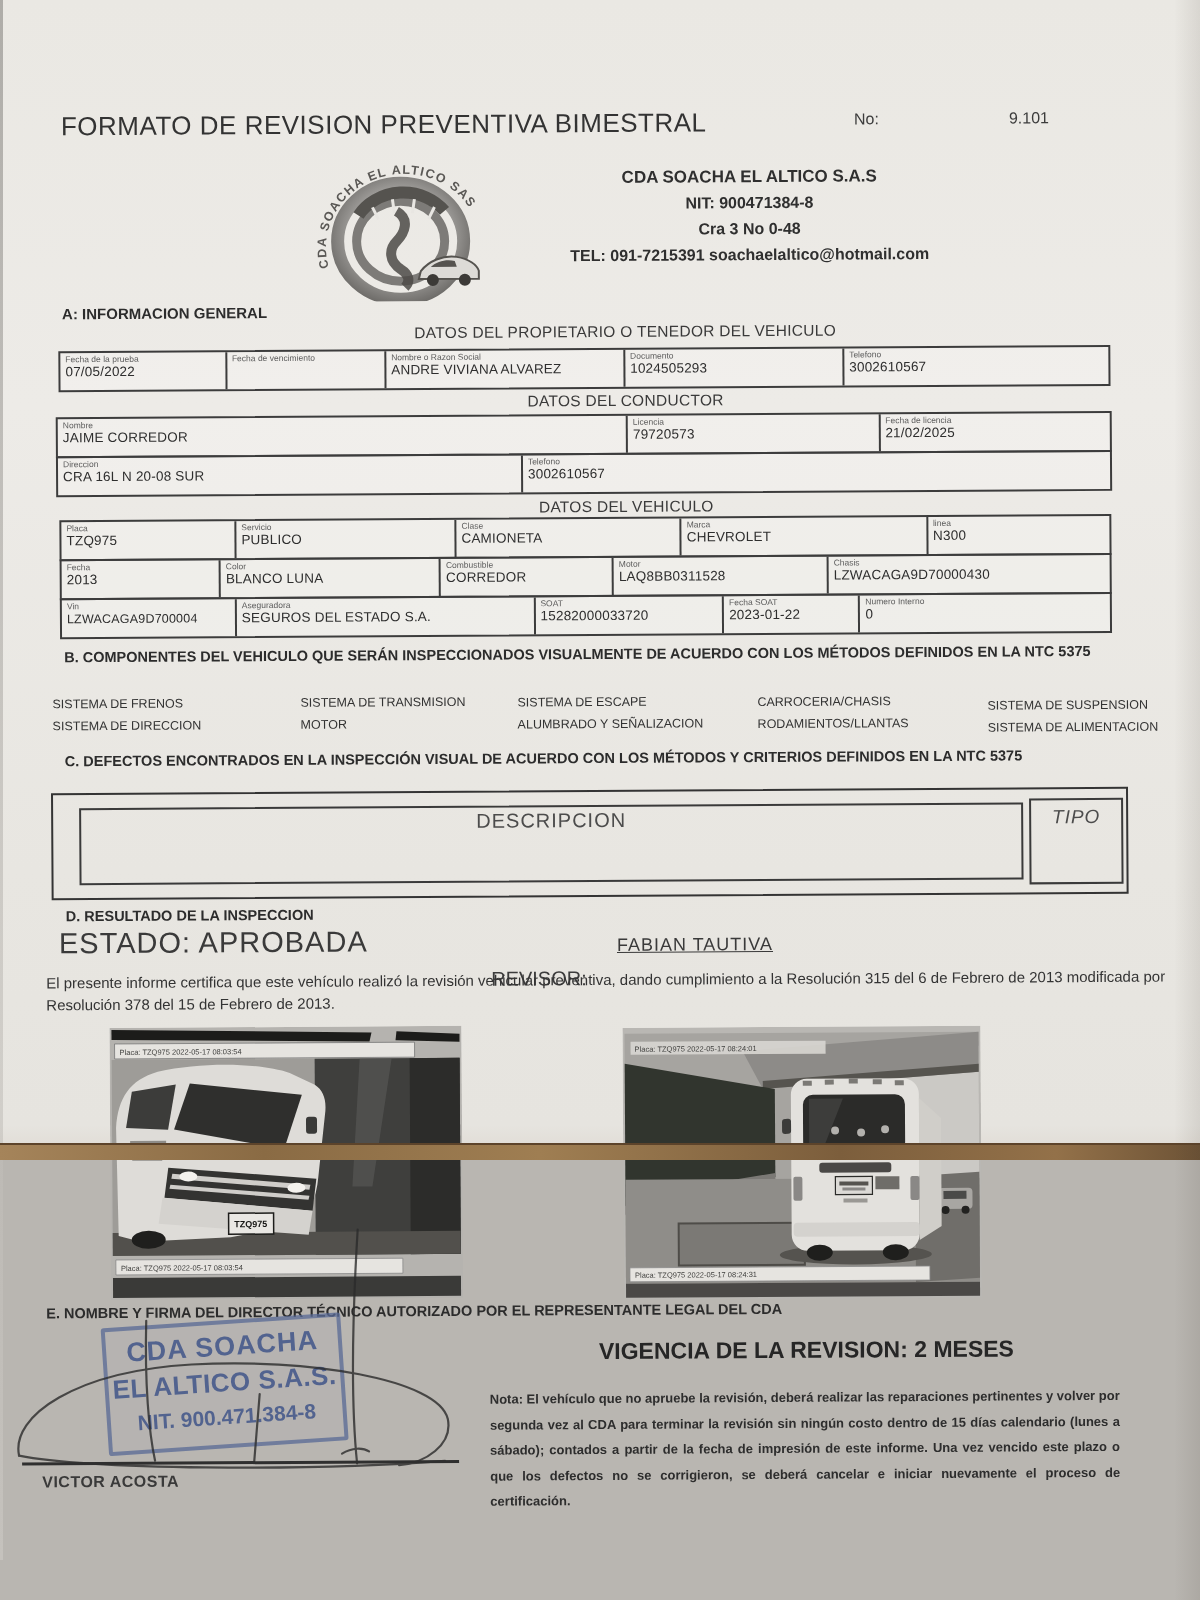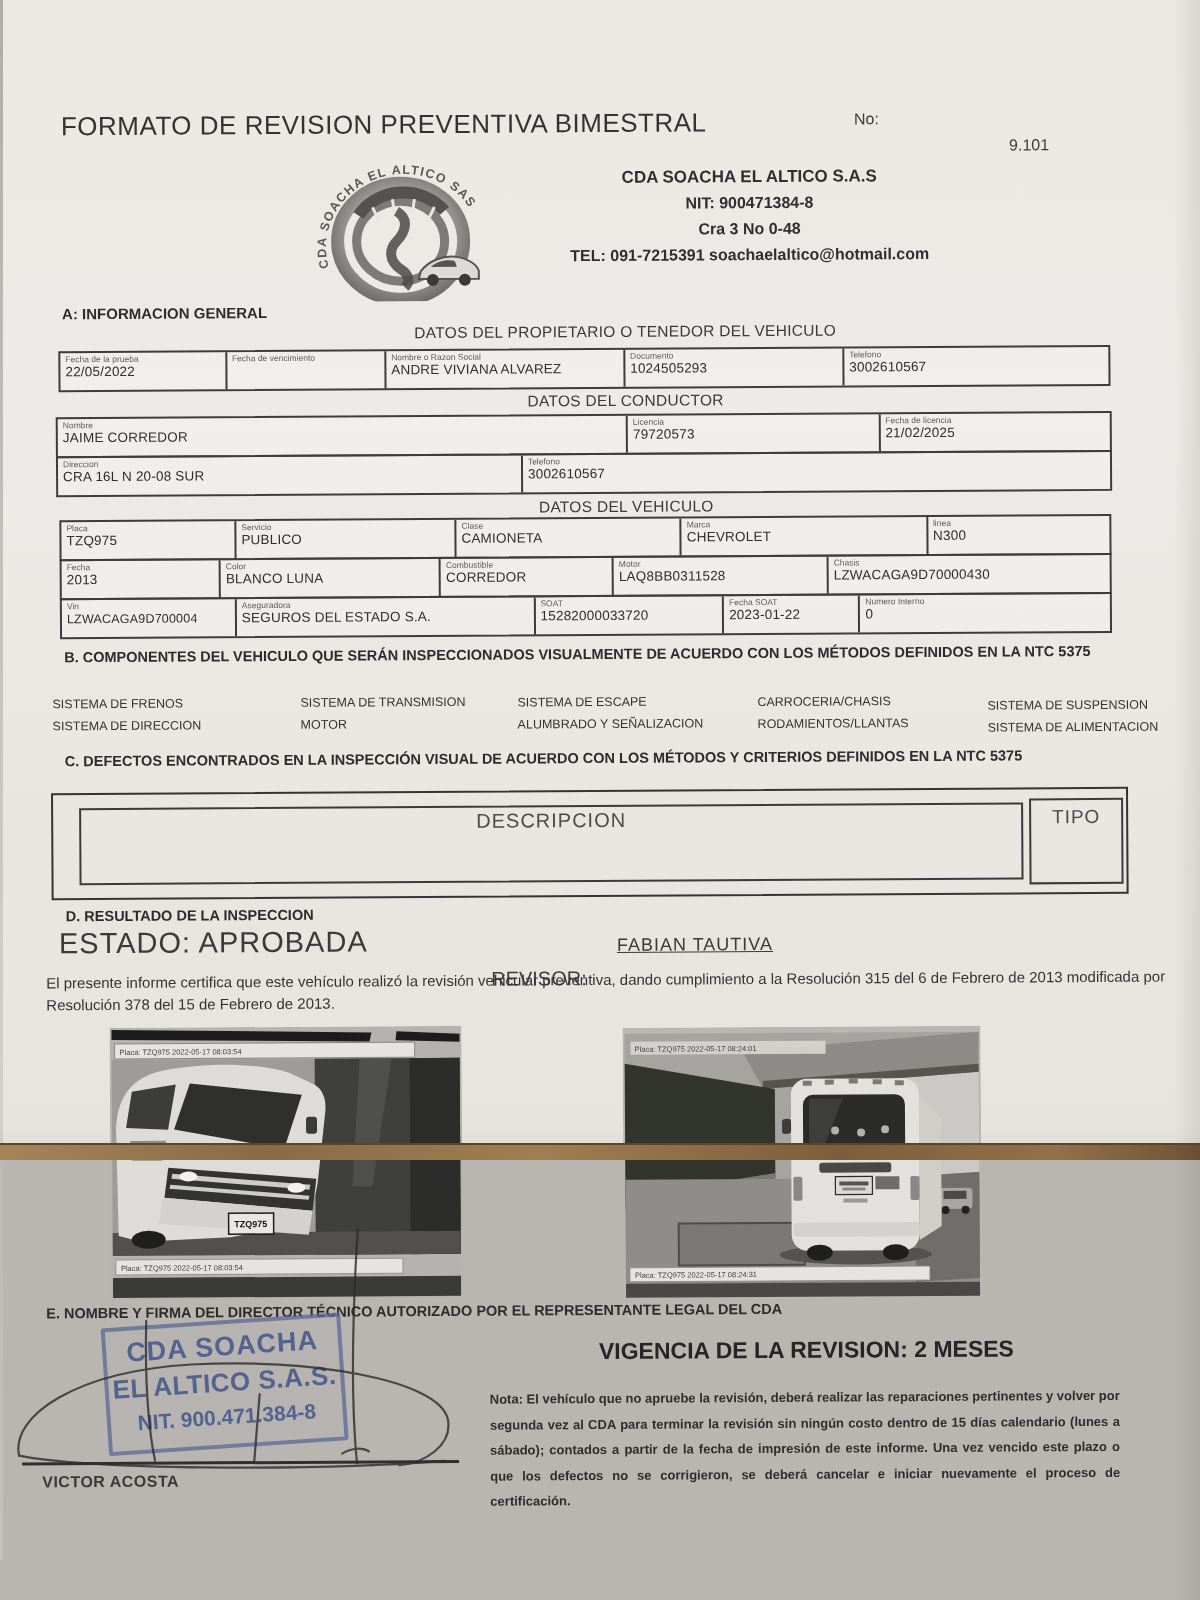--- a/index.html
+++ b/index.html
@@ -45,21 +45,21 @@
   svg text { font-family:"Liberation Sans", sans-serif; }
 </style>
 </head>
 <body>
 
 <div class="scan">
   <div class="sheet">
 
     <div class="abs hdr-title" style="left:62px; top:108px;">FORMATO DE REVISION PREVENTIVA BIMESTRAL</div>
     <div class="abs" style="left:855px; top:112px; font-size:16px; color:#3c3c3c;">No:</div>
-    <div class="abs" style="left:1010px; top:112px; font-size:16px; color:#3c3c3c;margin-top:27px;">9.101</div>
+    <div class="abs" style="left:1010px; top:112px; font-size:16px; color:#3c3c3c;">9.101</div>
 
     <div class="abs" style="left:293px; top:148px; width:212px; height:152px;">
       <svg viewBox="0 0 212 152" width="212" height="152">
         <defs>
           <path id="arc" d="M 36,118 A 78,74 0 1 1 188,112" fill="none"></path>
           <radialGradient id="ringg" cx="50%" cy="45%" r="60%">
             <stop offset="0%" stop-color="#e8e6e2"></stop>
               <stop offset="70%" stop-color="#9a9895"></stop>
               <stop offset="100%" stop-color="#6e6c69"></stop>
           </radialGradient>
@@ -92,21 +92,21 @@
       <div style="font-size:16px; font-weight:bold; line-height:26px;">Cra 3 No 0-48</div>
       <div style="font-size:16px; font-weight:bold; line-height:26px;">TEL: 091-7215391 soachaelaltico@hotmail.com</div>
     </div>
 
     <div class="abs sec-head" style="left:62px; top:300px; font-size:15px;">A: INFORMACION GENERAL</div>
     <div class="abs tbl-title" style="left:150px; top:323px; width:950px;">DATOS DEL PROPIETARIO O TENEDOR DEL VEHICULO</div>
 
     <div class="abs frow" style="left:58px; top:348px; width:1052px; grid-template-columns:15.7% 15.2% 22.8% 20.9% 25.4%;">
       <div class="fcell">
           <span class="flab">Fecha de la prueba</span>
-          <span class="fval">22/05/2022</span>
+          <span class="fval">07/05/2022</span>
         </div>
       <div class="fcell">
           <span class="flab">Fecha de vencimiento</span>
           <span class="fval"></span>
         </div>
       <div class="fcell">
           <span class="flab">Nombre o Razon Social</span>
           <span class="fval">ANDRE VIVIANA ALVAREZ</span>
         </div>
       <div class="fcell">
@@ -238,21 +238,21 @@
       <div>SISTEMA DE SUSPENSION</div>
         <div>SISTEMA DE ALIMENTACION</div>
     </div>
 
     <div class="abs sec-head" style="left:62px; top:748px; width:1060px;">C. DEFECTOS ENCONTRADOS EN LA INSPECCIÓN VISUAL DE ACUERDO CON LOS MÉTODOS Y CRITERIOS DEFINIDOS EN LA NTC 5375</div>
     <div class="abs" style="left:48px; top:790px; width:1077px; height:107px; border:2.5px solid #343434;">
       <div style="position:absolute; left:26px; top:13px; width:944px; height:77px; border:2px solid #3a3a3a;">
         <div style="text-align:center; font-size:20px; color:#4c4c4c; letter-spacing:1px; margin-top:2px;">DESCRIPCION</div>
       </div>
       <div style="position:absolute; left:976px; top:9px; width:94px; height:86px; border:2px solid #3a3a3a;">
-        <div style="text-align:center; font-size:19px; color:#4c4c4c; letter-spacing:1px; margin-top:6px;">TIPO</div>
+        <div style="text-align:center; font-size:19px; color:#4c4c4c; letter-spacing:1px; margin-top:6px;font-style:italic;">TIPO</div>
       </div>
     </div>
 
     <div class="abs sec-head" style="left:62px; top:903px;">D. RESULTADO DE LA INSPECCION</div>
     <div class="abs" style="left:55px; top:924px; font-size:29px; color:#3a3a3a; letter-spacing:1px;">ESTADO: APROBADA</div>
     <div class="abs" style="left:487px; top:967px; font-size:20px; color:#3c3c3c;">REVISOR:</div>
     <div class="abs" style="left:613px; top:935px; font-size:18px; color:#3a3a3a; letter-spacing:1px;text-decoration:underline;">FABIAN TAUTIVA</div>
     <div class="abs" style="left:42px; top:969px; width:1122px; font-size:15px; line-height:21.5px; color:#333;">El presente informe certifica que este vehículo realizó la revisión vehicular preventiva, dando cumplimiento a la Resolución 315 del 6 de Febrero de 2013 modificada por Resolución 378 del 15 de Febrero de 2013.</div>
 
     <div class="abs" style="left:105px; top:1025px; width:352px; height:272px;">

